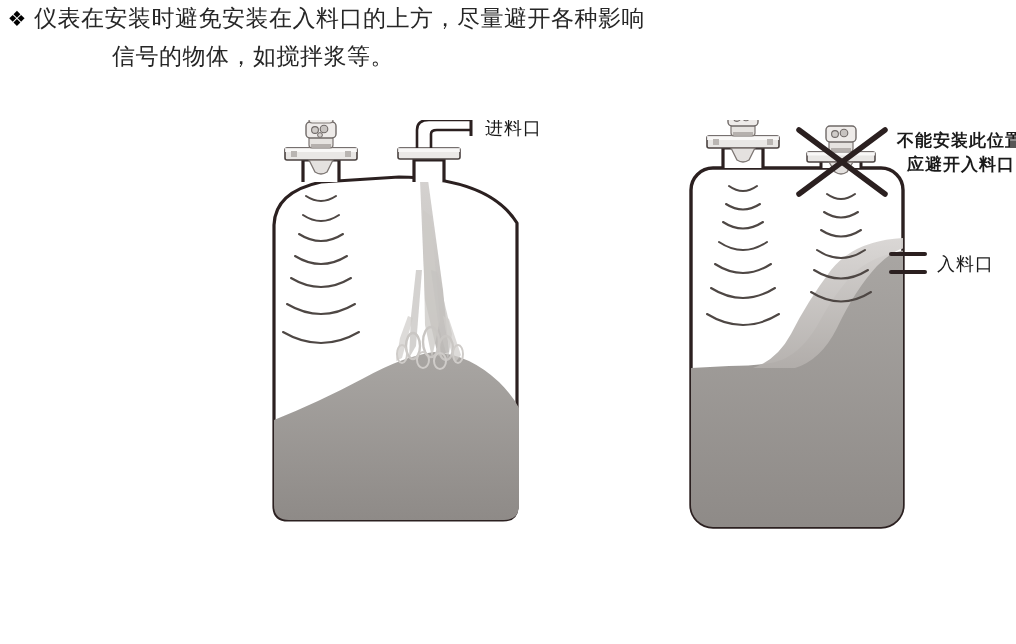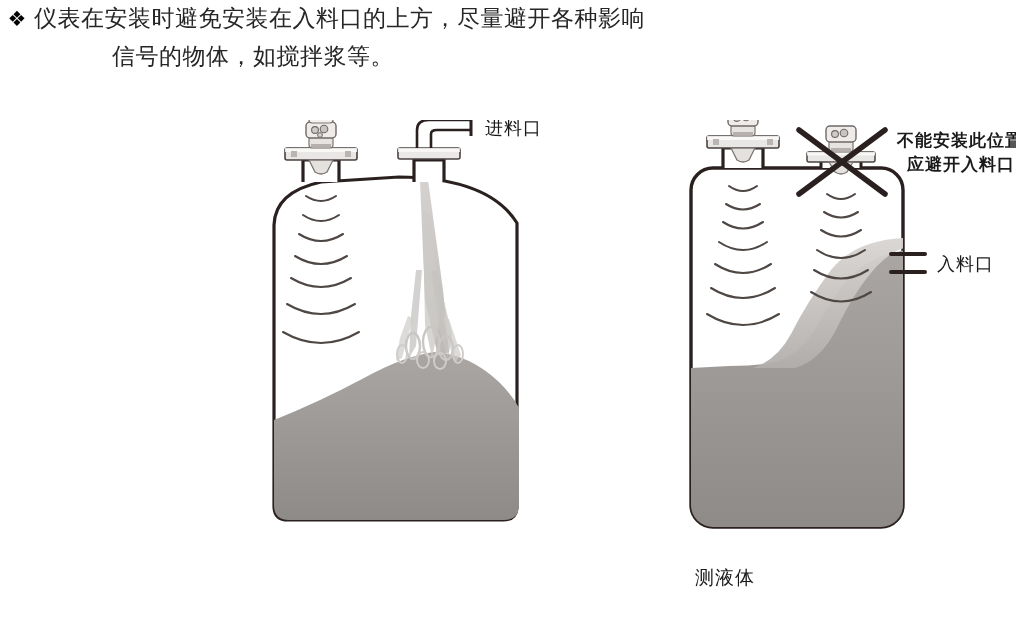--- a/index.html
+++ b/index.html
@@ -233,15 +233,14 @@
 
         <text x="288" y="150" font-size="18" fill="#1a1a1a" font-family="Liberation Sans, sans-serif" letter-spacing="1">入料口</text>
 
         <text x="248" y="26" font-size="17" font-weight="bold" fill="#1a1a1a" font-family="Liberation Sans, sans-serif" letter-spacing="1">不能安装此位置</text>
         <text x="258" y="50" font-size="17" font-weight="bold" fill="#1a1a1a" font-family="Liberation Sans, sans-serif" letter-spacing="1">应避开入料口</text>
       </svg>
     </div>
 
   </div>
 
-  <div class="caption cap-right">测液体</div>
 
 </div>
 
 </body></html>

